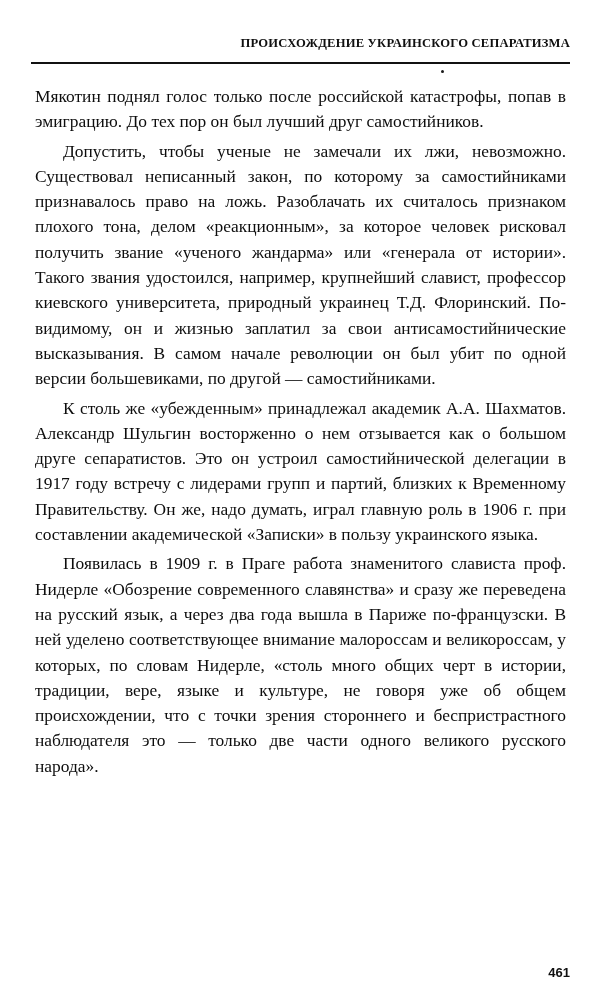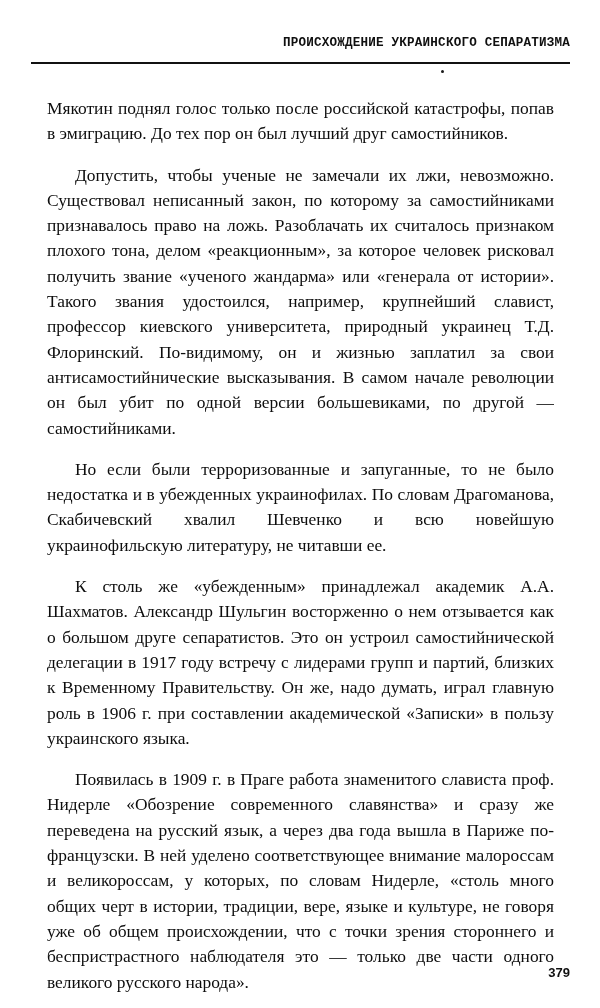--- a/index.html
+++ b/index.html
@@ -19,21 +19,21 @@
     position: relative;
     width: 600px;
     height: 1008px;
     box-sizing: border-box;
     padding: 0;
   }
   .running-head {
     position: absolute;
     top: 36px;
     right: 30px;
-    font-family: Liberation Mono, monospace;
+    font-family: Liberation Serif, serif;
     font-weight: bold;
     font-size: 12.6px;
     letter-spacing: 0.2px;
     color: #101010;
     white-space: nowrap;
   }
   .head-rule {
     position: absolute;
     top: 62px;
     left: 31px;
@@ -46,21 +46,21 @@
     top: 80px;
     left: 31px;
     width: 539px;
     font-size: 17.4px;
     line-height: 25.3px;
     text-align: justify;
     text-justify: inter-word;
     hyphens: manual;
   }
   .body-text p {
-    margin: 16px;
+    margin: 4px;
     text-indent: 28px;
   }
   .body-text p.no-indent {
     text-indent: 0;
   }
   .folio {
     position: absolute;
     bottom: 28px;
     right: 30px;
     font-family: "Liberation Sans", sans-serif;
@@ -85,20 +85,19 @@
 
   <div class="running-head">ПРОИСХОЖДЕНИЕ УКРАИНСКОГО СЕПАРАТИЗМА</div>
 
   <div class="head-rule"></div>
 
   <div class="dot-mark"></div>
 
   <div class="body-text">
     <p class="no-indent">Мякотин поднял голос только после российской катастрофы, попав в эмиграцию. До тех пор он был лучший друг самостийников.</p>
     <p>Допустить, чтобы ученые не замечали их лжи, невозможно. Существовал неписанный закон, по которому за самостийниками признавалось право на ложь. Разоблачать их считалось признаком плохого тона, делом «реакционным», за которое человек рисковал получить звание «ученого жандарма» или «генерала от истории». Такого звания удостоился, например, крупнейший славист, профессор киевского университета, природный украинец Т.Д. Флоринский. По-видимому, он и жизнью заплатил за свои антисамостийнические высказывания. В самом начале революции он был убит по одной версии большевиками, по другой — самостийниками.</p>
-    <p>Но если были терроризованные и запуганные, то не было недостатка и в убежденных украинофилах. По словам Драгоманова, Скабичевский хвалил Шевченко и всю новейшую украинофильскую литературу, не читавши ее.</p>
     <p>К столь же «убежденным» принадлежал академик А.А. Шахматов. Александр Шульгин восторженно о нем отзывается как о большом друге сепаратистов. Это он устроил самостийнической делегации в 1917 году встречу с лидерами групп и партий, близких к Временному Правительству. Он же, надо думать, играл главную роль в 1906 г. при составлении академической «Записки» в пользу украинского языка.</p>
     <p>Появилась в 1909 г. в Праге работа знаменитого слависта проф. Нидерле «Обозрение современного славянства» и сразу же переведена на русский язык, а через два года вышла в Париже по-французски. В ней уделено соответствующее внимание малороссам и великороссам, у которых, по словам Нидерле, «столь много общих черт в истории, традиции, вере, языке и культуре, не говоря уже об общем происхождении, что с точки зрения стороннего и беспристрастного наблюдателя это — только две части одного великого русского народа».</p>
   </div>
 
-  <div class="folio">379</div>
+  <div class="folio">461</div>
 
 </div>
 
 </body></html>

